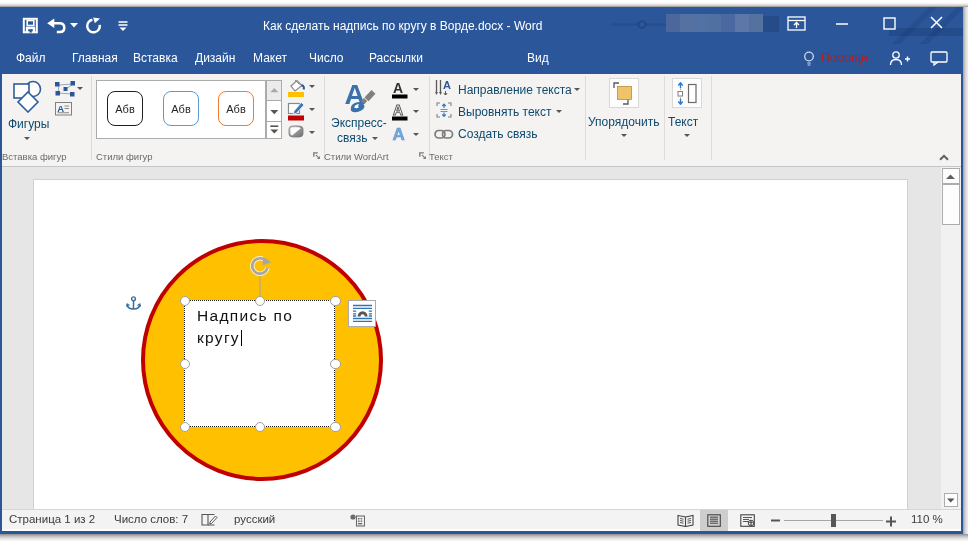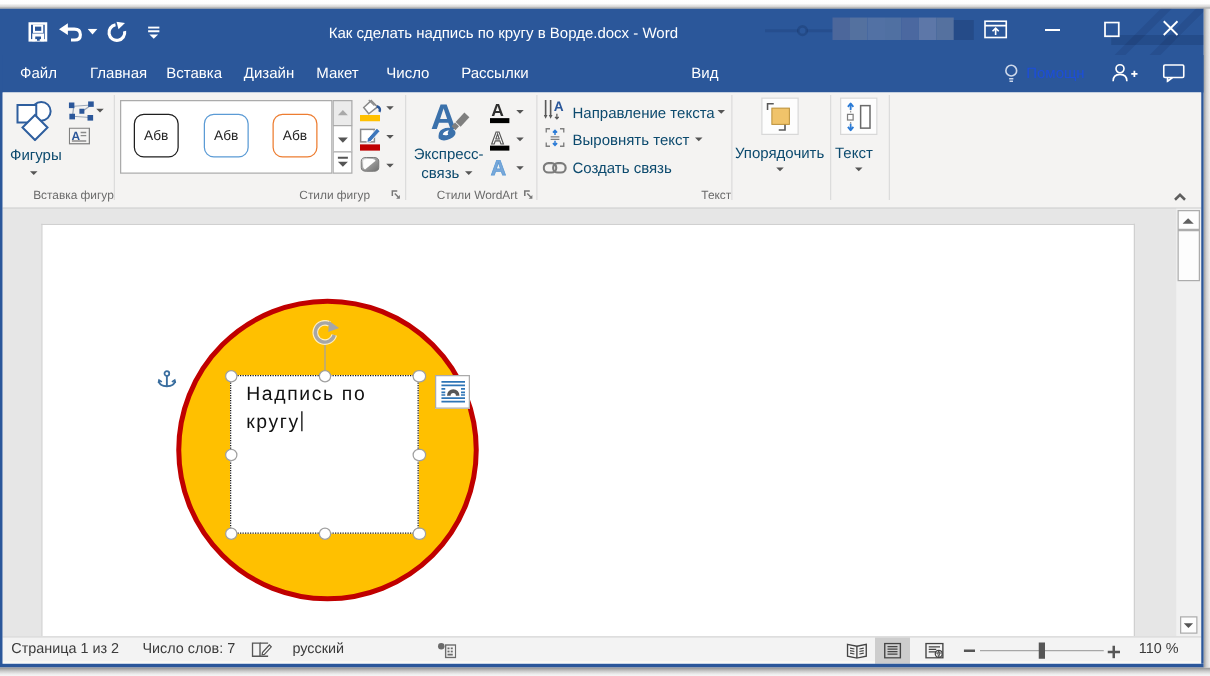--- a/index.html
+++ b/index.html
@@ -13,21 +13,21 @@
 #ribbonline{left:2px;top:166px;width:959px;height:1px;background:#c6c6c6}
 #docarea{left:2px;top:167px;width:959px;height:342px;background:#e6e6e6}
 #statusbar{left:2px;top:509px;width:959px;height:21px;background:#f3f3f3;border-top:1px solid #d6d6d6;border-bottom:1px solid #fbfaf4}
 #bleft{left:0;top:44px;width:2px;height:489px;background:#2b579a}
 #bright{left:960.5px;top:44px;width:2.5px;height:487px;background:#2b579a}
 #bbottom{left:0;top:531px;width:963px;height:3px;background:#2b579a}
 .tab{position:absolute;top:44px;height:30px;line-height:29px;color:#fff;font-size:12px;white-space:nowrap}
 #fmt-tab{left:668px;width:129px;height:28px;background:#fff;text-align:center;line-height:28px;color:#2b579a;font-size:12px}
 
 .vsep{position:absolute;top:76px;width:1px;height:84px;background:#dcdcdc}
-.glabel{position:absolute;top:151px;font-size:9.5px;color:#6a6a6a;text-align:right;white-space:nowrap}
+.glabel{position:absolute;top:151px;font-size:9.5px;color:#6a6a6a;text-align:left;white-space:nowrap}
 .rtext{position:absolute;font-size:12px;color:#0c4a6e;white-space:nowrap}
 .dar{position:absolute;width:0;height:0;border-left:3px solid transparent;border-right:3px solid transparent;border-top:3.5px solid #555}
 .swatch{position:absolute;top:91px;width:36px;height:35px;border-radius:8px;background:#fff;text-align:center;line-height:34px;font-size:11px;color:#262626}
 .galbtn{position:absolute;left:266px;width:16px;background:#f6f6f6;border:1px solid #ababab}
 .iconbox{position:absolute;top:78px;width:30px;height:30px;background:#fdfdfd;border:1px solid #d8d8d8}
 
 #page{left:33px;top:179px;width:875px;height:330px;background:#fff;border:1px solid #d0d0d0;border-bottom:none}
 #vscroll{left:941px;top:167px;width:20px;height:342px;background:#f1f1f1}
 .handle{position:absolute;width:10.5px;height:10.5px;border-radius:50%;background:#fff;border:1.3px solid #a0a0a0}
 
@@ -101,27 +101,27 @@
     </svg>
 
   <div class="abs" id="tabrow"></div>
   <span class="tab" style="left:16px">Файл</span>
   <span class="tab" style="left:72px">Главная</span>
   <span class="tab" style="left:133px">Вставка</span>
   <span class="tab" style="left:195px">Дизайн</span>
   <span class="tab" style="left:253px">Макет</span>
   <span class="tab" style="left:309px">Число</span>
   <span class="tab" style="left:369px">Рассылки</span>
-  <span class="tab" style="left:553px">Вид</span>
+  <span class="tab" style="left:527px">Вид</span>
 
   <svg class="abs" style="left:803px;top:51px" width="13" height="16" fill="none" stroke="#cdd8ea">
     <circle cx="6" cy="5.5" r="4.3" stroke-width="1.3"></circle>
     <path d="M4.3 12 L7.7 12 M4.6 14 L7.4 14" stroke-width="1.2"></path>
   </svg>
-  <span class="tab" style="left:821px;color:#1d4ed8">Помощн</span>
+  <span class="tab" style="left:821px;color:#b91c1c">Помощн</span>
   <svg class="abs" style="left:889px;top:51px" width="22" height="15" fill="none" stroke="#fff">
     <circle cx="7" cy="4" r="3.2" stroke-width="1.3"></circle>
     <path d="M1.5 14 Q1.5 8.5 7 8.5 Q12.5 8.5 12.5 14" stroke-width="1.3"></path>
     <path d="M16 8 L21 8 M18.5 5.5 L18.5 10.5" stroke-width="1.4"></path>
   </svg>
   <svg class="abs" style="left:930px;top:51px" width="19" height="15" fill="none" stroke="#fff">
     <rect x="1" y="1" width="16" height="10" rx="1" stroke-width="1.3"></rect>
     <path d="M4 11 L4 14 L8 11" stroke-width="1.3"></path>
   </svg>
 

